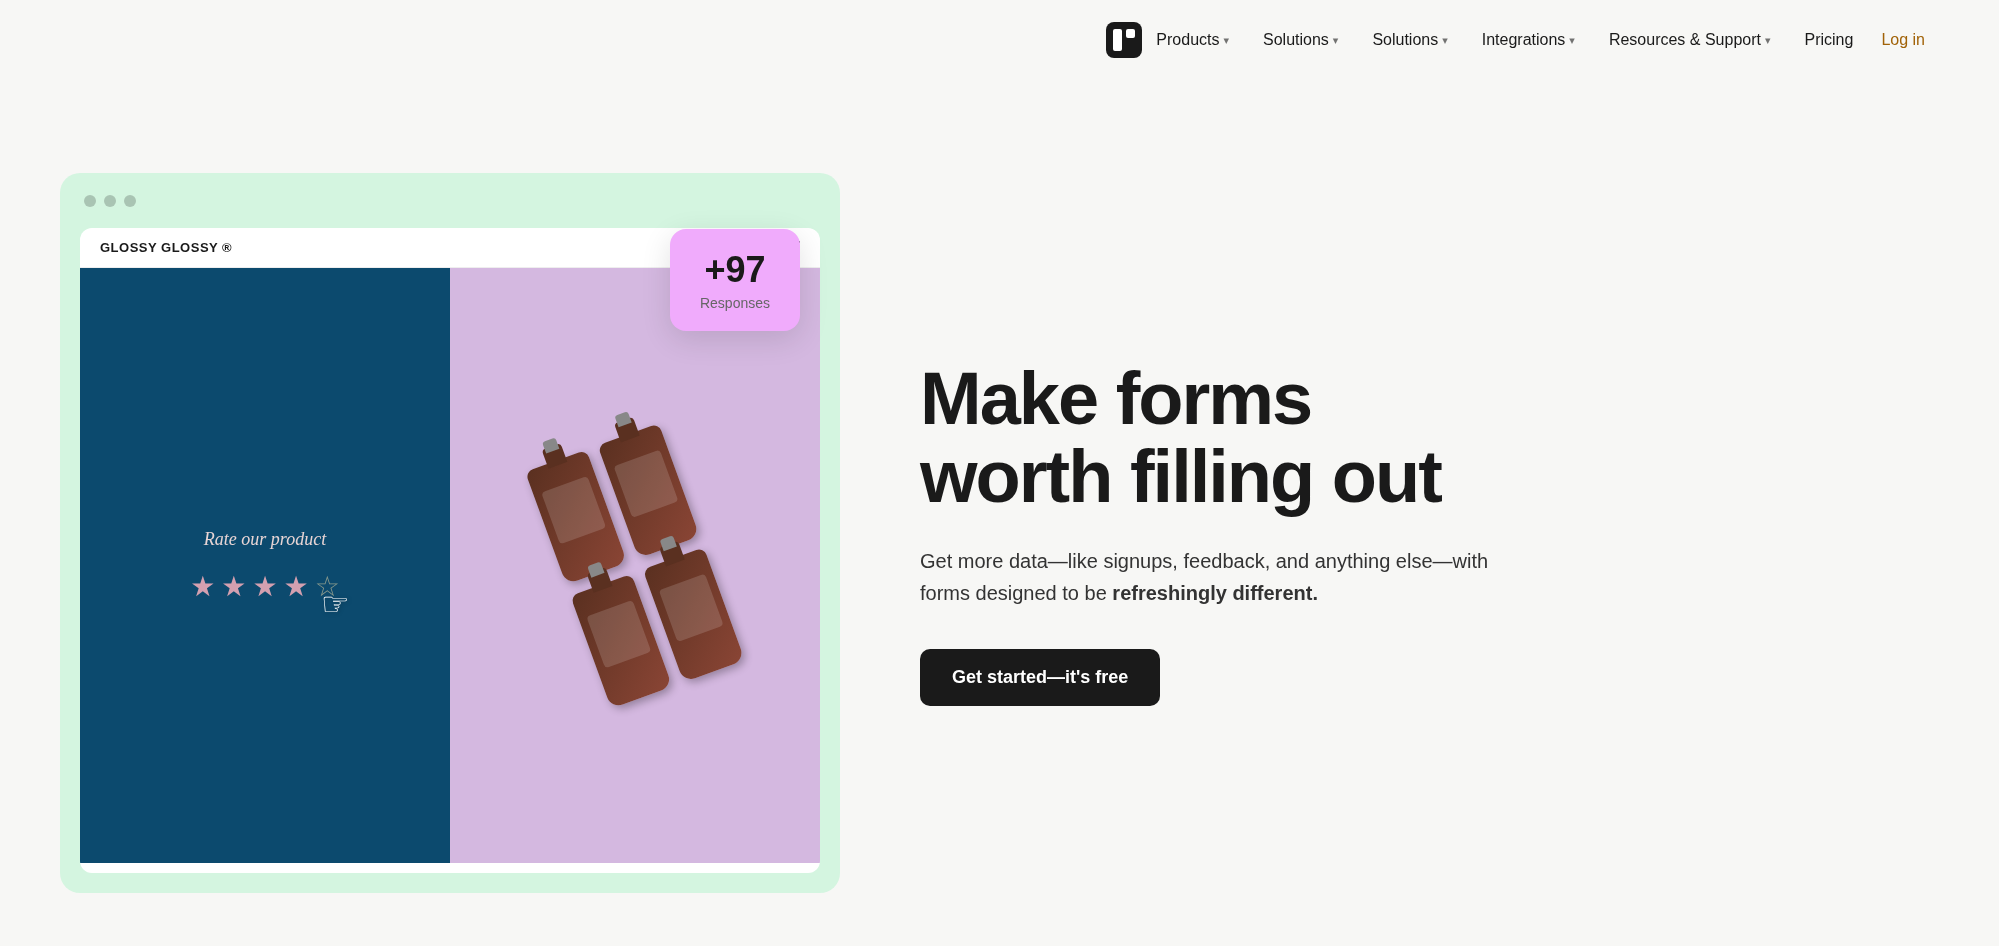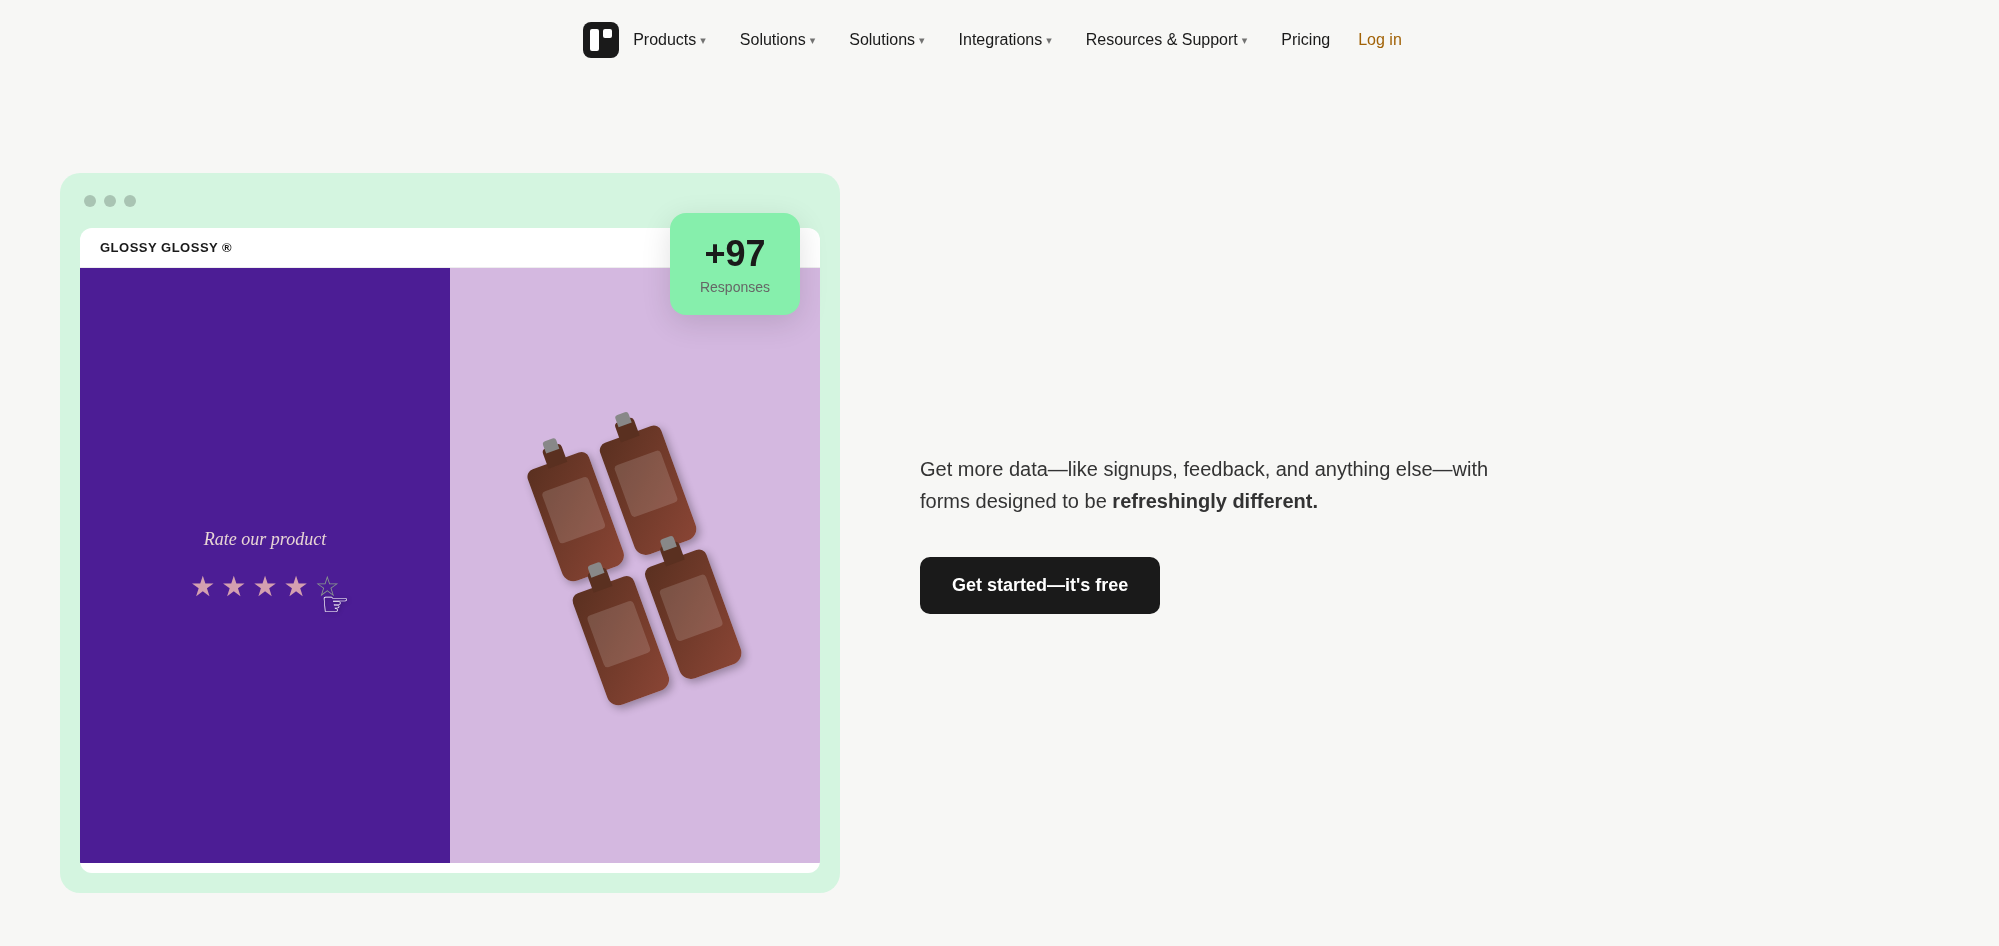--- a/index.html
+++ b/index.html
@@ -12,21 +12,21 @@
       font-family: -apple-system, BlinkMacSystemFont, 'Segoe UI', Helvetica, Arial, sans-serif;
       background-color: #f7f7f5;
       min-height: 946px;
       overflow-x: hidden;
     }
 
     
     nav {
       display: flex;
       align-items: center;
-      justify-content: center;
+      justify-content: flex-end;
       padding: 0 60px;
       height: 80px;
       background: #f7f7f5;
     }
 
     .nav-logo {
       display: flex;
       align-items: center;
       gap: 6px;
       cursor: pointer;
@@ -180,21 +180,21 @@
     }
 
     .window-body {
       display: flex;
       height: calc(100% - 50px);
     }
 
     
     .left-panel {
       width: 50%;
-      background: #4c1d95;
+      background: #0c4a6e;
       display: flex;
       flex-direction: column;
       align-items: center;
       justify-content: center;
       padding: 30px;
       gap: 20px;
     }
 
     .rate-text {
       color: #e8d5d5;
@@ -290,23 +290,23 @@
       left: 8px;
       right: 8px;
       height: 55px;
       background: rgba(255,255,255,0.15);
       border-radius: 4px;
     }
 
     
     .responses-card {
       position: absolute;
-      top: 40px;
+      top: 56px;
       right: 40px;
-      background: #86efac;
+      background: #f0abfc;
       border-radius: 16px;
       padding: 20px 30px;
       text-align: center;
       box-shadow: 0 8px 30px rgba(0,0,0,0.12);
       z-index: 10;
     }
 
     .responses-number {
       font-size: 36px;
       font-weight: 700;
@@ -462,19 +462,23 @@
             <div class="bottle">
               <div class="bottle-label"></div>
             </div>
           </div>
         </div>
       </div>
     </div>
   </div>
 
   <div class="hero-text">
+    <h1 class="hero-title">
+      <span>Make forms</span><br>
+      <span>worth filling out</span>
+    </h1>
     <p class="hero-subtitle">
       <span>Get more data—like signups, feedback, and anything else—with forms designed to be </span><strong>refreshingly different.</strong>
     </p>
     <a href="#" class="cta-button">Get started—it's free</a>
   </div>
 
 </div>
 
 </body></html>

